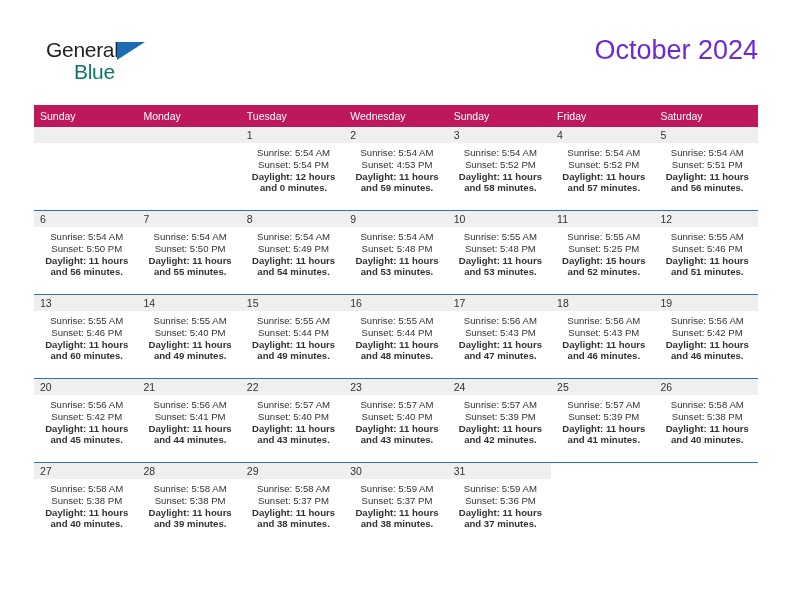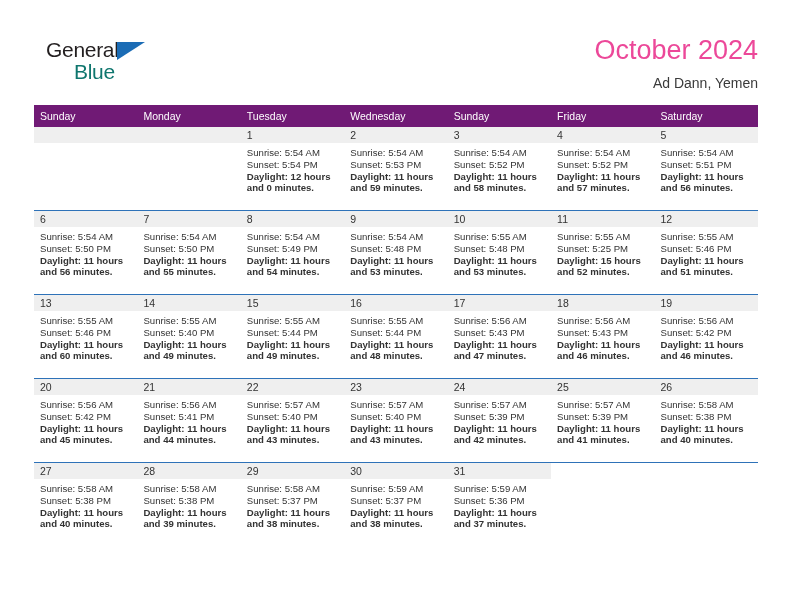--- a/index.html
+++ b/index.html
@@ -73,21 +73,21 @@
   }
 
   .title-block {
     position: absolute;
     right: 34px;
     top: 34px;
     text-align: right;
   }
   .cal-title {
     font-size: 27px;
-    color: #ec4899;
+    color: #6d28d9;
     line-height: 32px;
     white-space: nowrap;
     font-weight: normal;
   }
   .cal-subtitle {
     font-size: 14px;
     color: #3a3a3a;
     line-height: 20px;
     margin-top: 7px;
     white-space: nowrap;
@@ -96,21 +96,21 @@
   
   .calendar {
     position: absolute;
     left: 34px;
     top: 105px;
     width: 724px;
     border-collapse: collapse;
     table-layout: fixed;
   }
   .calendar th {
-    background: #701a75;
+    background: #be185d;
     color: #ffffff;
     font-size: 10.5px;
     font-weight: normal;
     text-align: left;
     padding: 5px 0 5px 6px;
     height: 11px;
     border: 0;
   }
   .calendar td {
     vertical-align: top;
@@ -145,20 +145,21 @@
     background: #efefef;
   }
   .cell-blank .daynum-band {
     background: #ffffff;
   }
   .cell-body {
     padding: 4px 4px 0 6px;
     font-size: 9.6px;
     line-height: 11.8px;
     color: #333333;
+    text-align: center;
   }
   .cell-body div {
     white-space: nowrap;
   }
   .cell-body .daylight {
     white-space: normal;
     font-weight: bold;
   }
 </style>
 </head>
@@ -171,21 +172,20 @@
     <div class="brand">
       <div class="brand-row1">
         <span class="brand-general">General</span>
         <span class="brand-triangle"></span>
       </div>
       <span class="brand-blue">Blue</span>
     </div>
 
     <div class="title-block">
       <div class="cal-title">October 2024</div>
-      <div class="cal-subtitle">Ad Dann, Yemen</div>
     </div>
 
   </div>
 
   <table class="calendar">
     <thead>
       <tr id="weekday-header-row">
           <th>Sunday</th>
           <th>Monday</th>
           <th>Tuesday</th>
@@ -215,21 +215,21 @@
                 <div>Sunset: 5:54 PM</div>
                 <div class="daylight">Daylight: 12 hours and 0 minutes.</div>
               </div>
             </div>
           </td>
           <td>
             <div class="cell-inner">
               <div class="daynum-band">2</div>
               <div class="cell-body">
                 <div>Sunrise: 5:54 AM</div>
-                <div>Sunset: 5:53 PM</div>
+                <div>Sunset: 4:53 PM</div>
                 <div class="daylight">Daylight: 11 hours and 59 minutes.</div>
               </div>
             </div>
           </td>
           <td>
             <div class="cell-inner">
               <div class="daynum-band">3</div>
               <div class="cell-body">
                 <div>Sunrise: 5:54 AM</div>
                 <div>Sunset: 5:52 PM</div>

